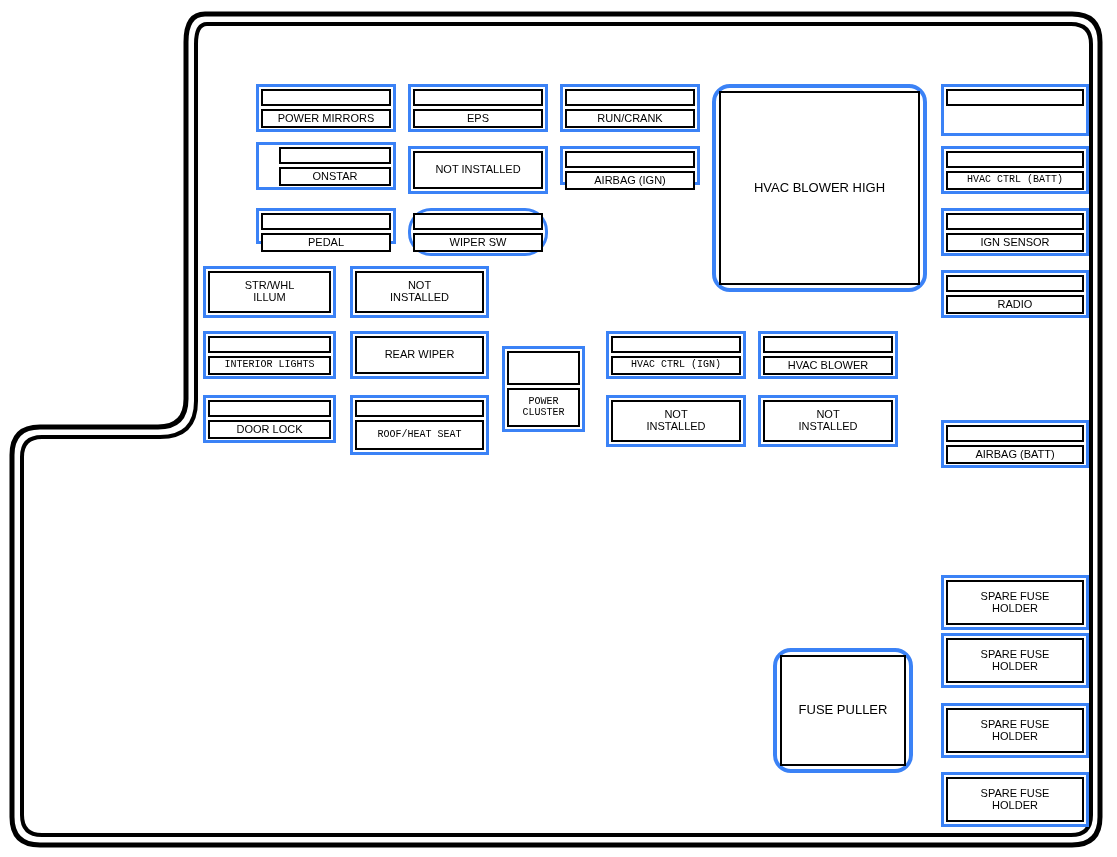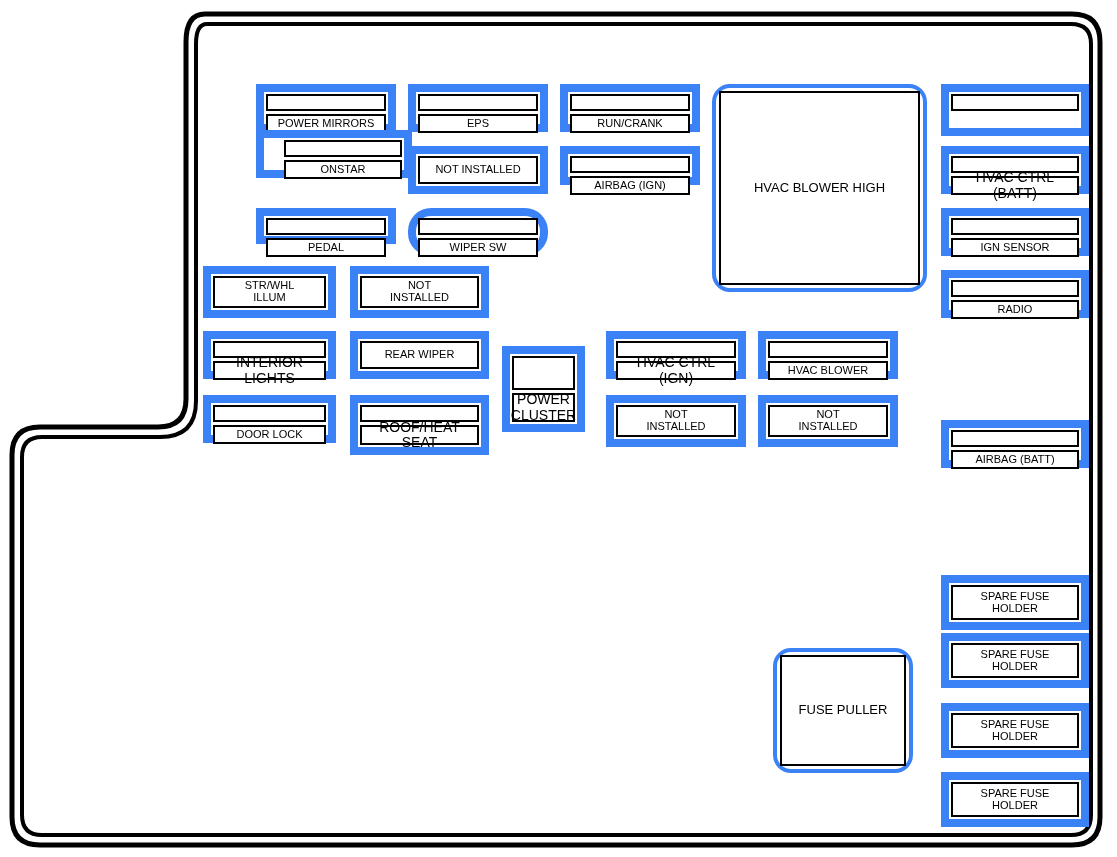--- a/index.html
+++ b/index.html
@@ -6,21 +6,21 @@
   body{width:1117px;height:857px;position:relative;overflow:hidden;
        font-family:"Liberation Sans","DejaVu Sans",sans-serif;color:#000;}
 
   #panel-root{position:absolute;left:0;top:0;width:1117px;height:857px;}
 
   
   #panel-outline{position:absolute;left:0;top:0;width:1117px;height:857px;}
 
   
   .block{position:absolute;box-sizing:border-box;background:#ffffff;
-         border:8px solid #3b82f6;padding:2px;display:flex;flex-direction:column;}
+         border:3px solid #3b82f6;padding:2px;display:flex;flex-direction:column;}
 
   
   .slot{box-sizing:border-box;border:2px solid #000;background:#fff;
         display:flex;align-items:center;justify-content:center;
         text-align:center;line-height:1.08;}
   .slot.empty{flex:0 0 auto;}
   .slot.label{flex:1 1 auto;}
 
   .slot-text{display:block;padding:0 2px;white-space:pre-line;}
 
@@ -31,21 +31,21 @@
 
   
   .block.single .slot.label{height:100%;}
 
   
   .block.bigbox{border-width:4px;padding:3px;border-radius:18px;}
   .block.bigbox .slot.label{height:100%;border-width:2px;}
 
   
   .fs11{font-size:11px;}
-  .fs10{font-size:14px;}
+  .fs10{font-size:10px;font-family:Liberation Mono, monospace;}
   .fs13{font-size:13px;}
 </style>
 </head>
 <body>
 
 <div id="panel-root">
 
   <svg id="panel-outline" viewBox="0 0 1117 857">
 
     <path d="M 205,14
@@ -95,21 +95,21 @@
         <div class="slot label">
           <span class="slot-text fs11">RUN/CRANK</span>
         </div>
       </div>
       <div class="block dual" style="left: 941px; top: 84px; width: 148px; height: 52px; gap: 45px;">
         <div class="slot empty"></div>
         <div class="slot label">
           <span class="slot-text fs11">CLUSTER/THEFT</span>
         </div>
       </div>
-      <div class="block dual" style="left: 256px; top: 130px; width: 156px; height: 48px; padding-left: 20px;">
+      <div class="block dual" style="left: 256px; top: 142px; width: 140px; height: 48px; padding-left: 20px;">
         <div class="slot empty"></div>
         <div class="slot label">
           <span class="slot-text fs11">ONSTAR</span>
         </div>
       </div>
       <div class="block single" style="left: 408px; top: 146px; width: 140px; height: 48px;">
         <div class="slot label">
           <span class="slot-text fs11">NOT INSTALLED</span>
         </div>
       </div>

